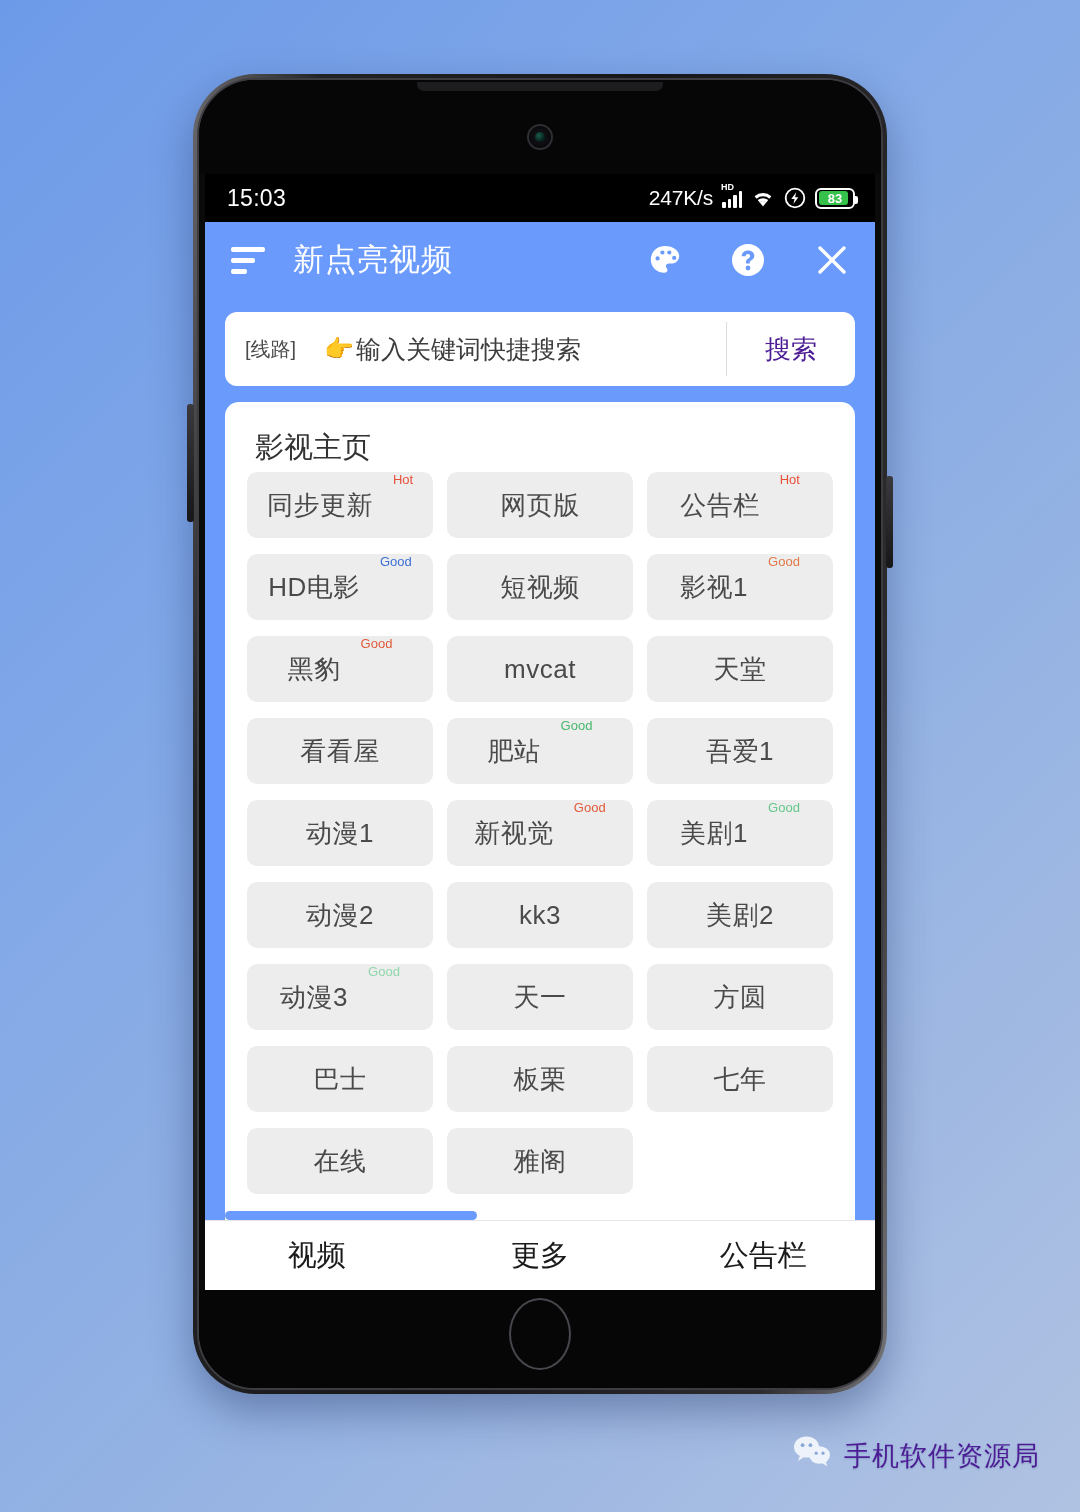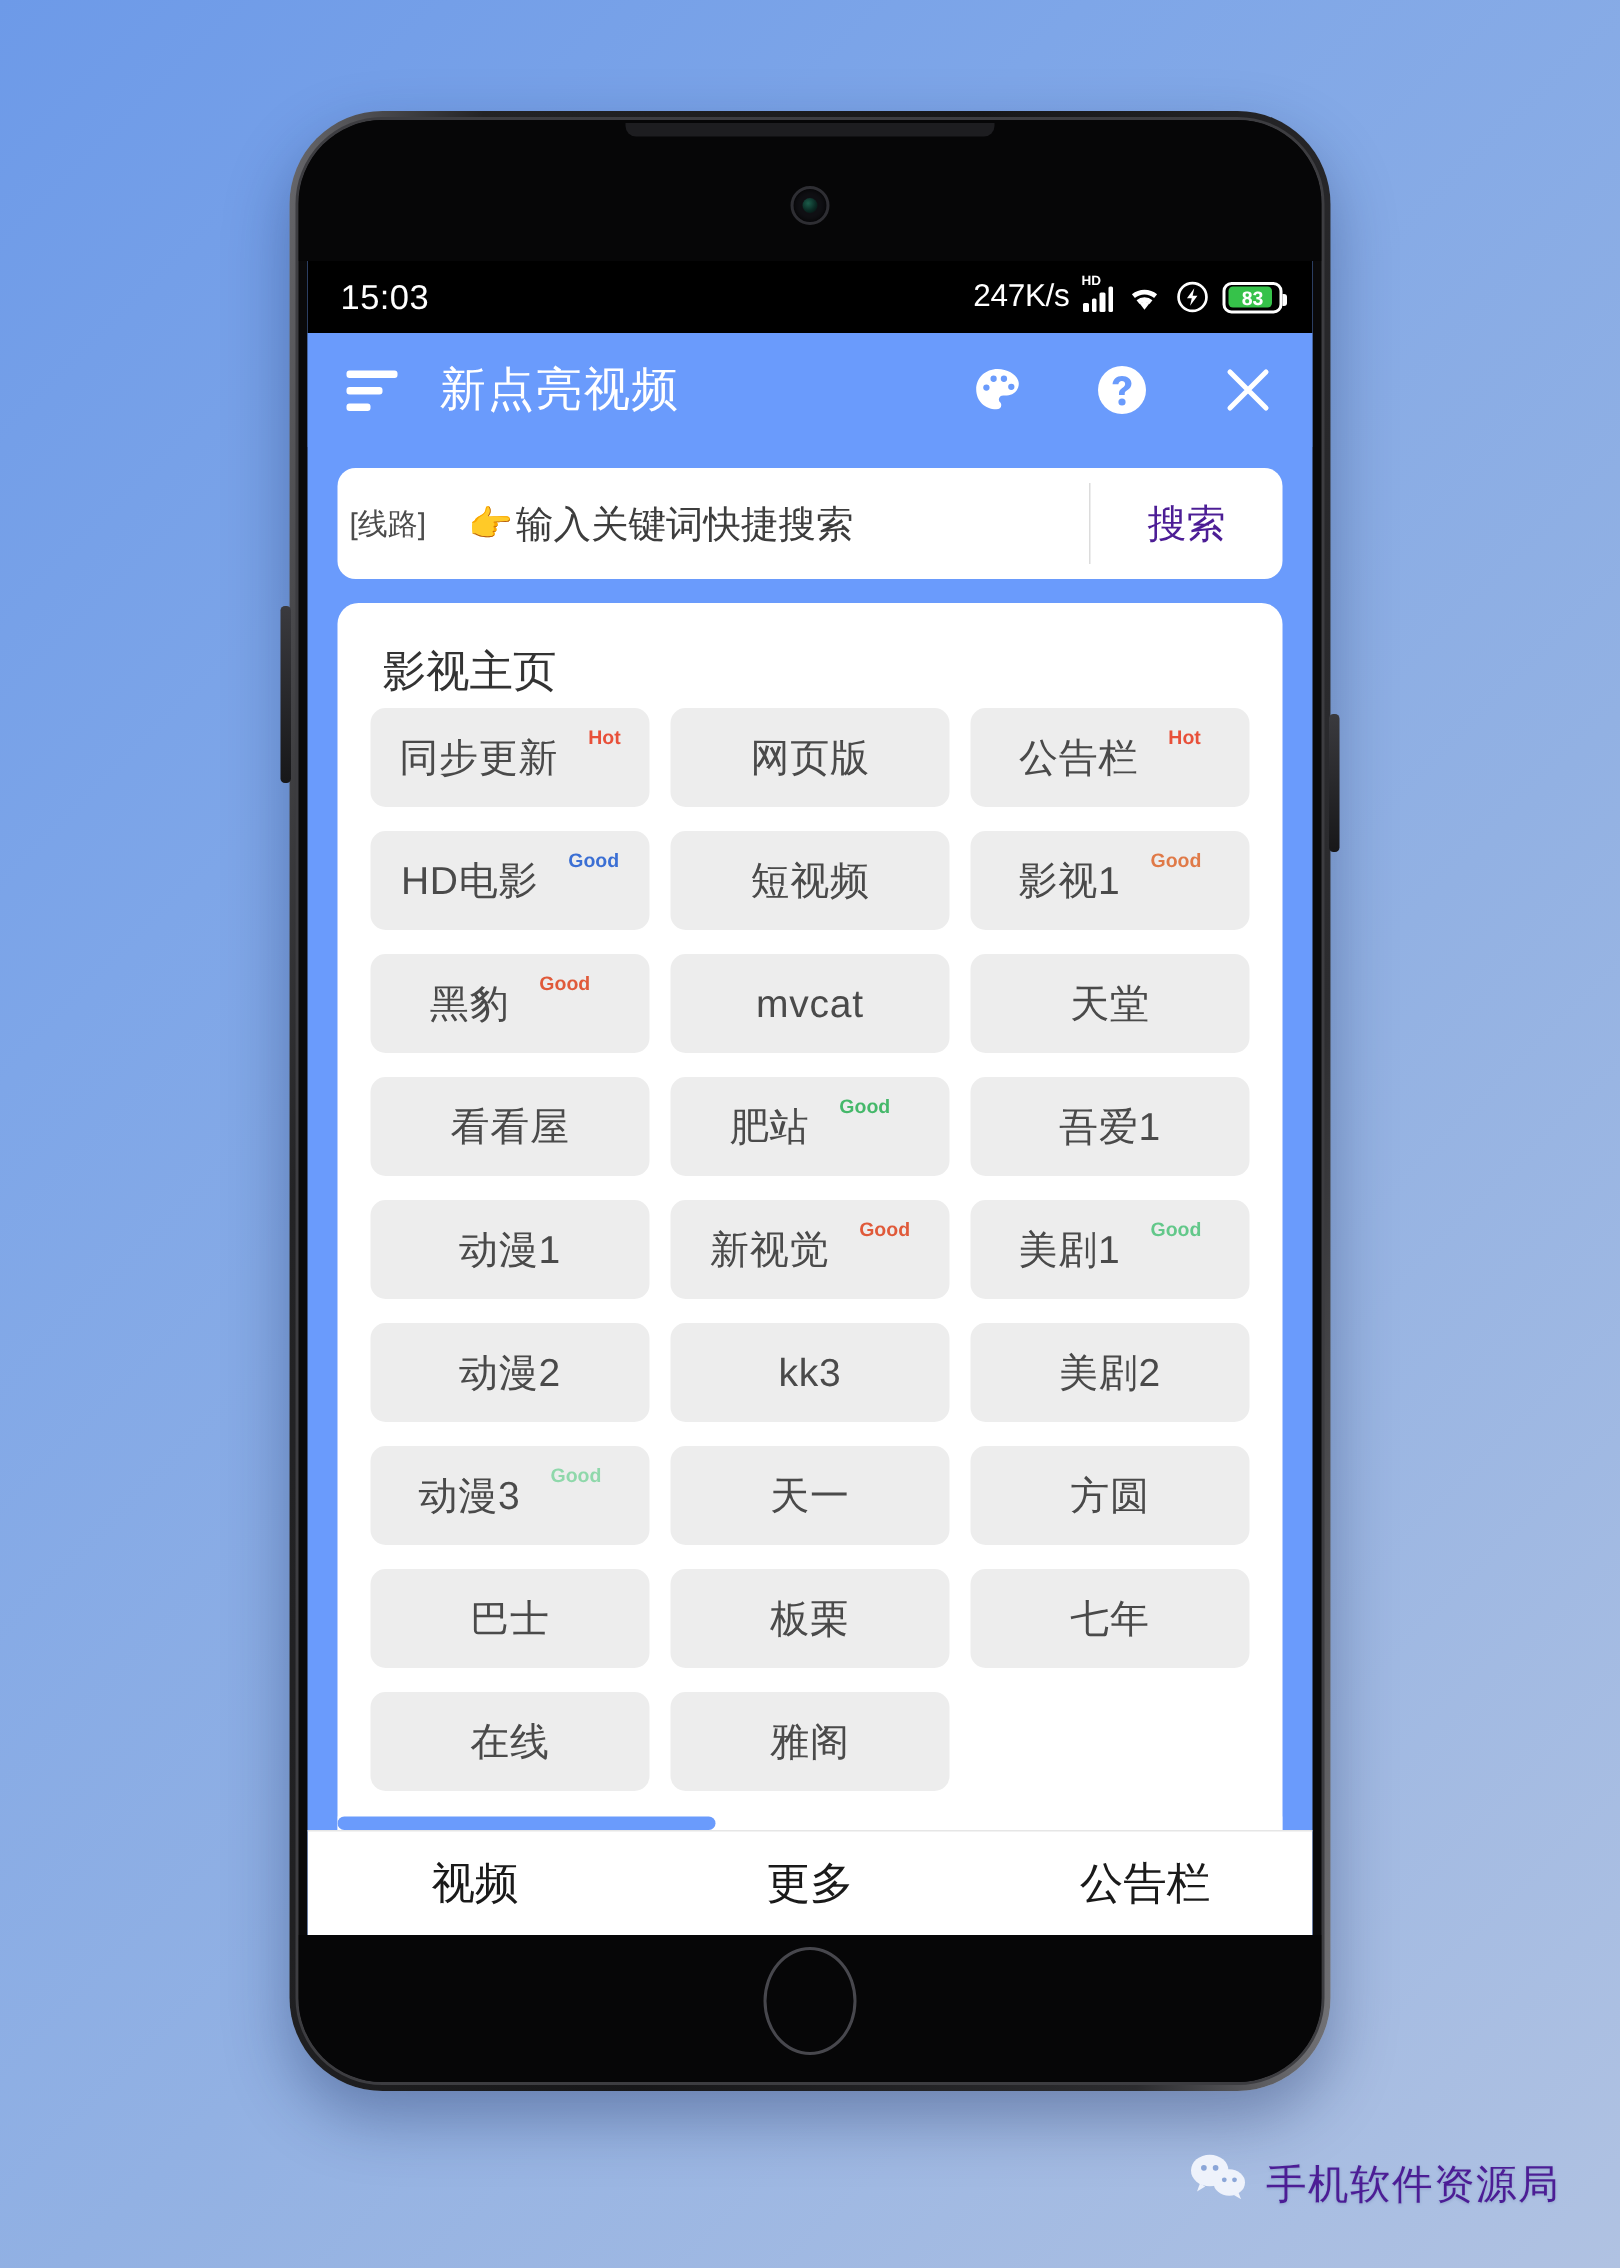--- a/index.html
+++ b/index.html
@@ -133,21 +133,21 @@
   #app-bar-actions{ margin-left:auto; display:flex; align-items:center; gap:46px; }
   .appbar-btn{ cursor:pointer; display:flex; align-items:center; justify-content:center; }
 
   
   #search-row{
     margin:14px 20px 0 20px;
     height:74px; background:#fff; border-radius:12px;
     display:flex; align-items:stretch; overflow:hidden;
   }
   #search-input-wrap{
-    flex:1; display:flex; align-items:center; padding-left:8px; gap:6px;
+    flex:1; display:flex; align-items:center; padding-left:20px; gap:6px;
     min-width:0;
   }
   #search-route{ font-size:20px; color:#4c4c4c; white-space:nowrap; }
   #search-placeholder{
     font-size:25px; color:#3d3d3d; margin-left:22px; white-space:nowrap;
     display:flex; align-items:center; gap:2px;
   }
   #search-hand{ font-size:24px; }
   #search-divider{ width:1px; background:#dcdcdc; margin:10px 0; }
   #search-button{
@@ -174,21 +174,21 @@
   #tile-grid{
     display:grid; grid-template-columns: repeat(3, 1fr);
     gap:16px 14px;
   }
   .tile{
     height:66px; background:#ededed; border-radius:10px;
     display:flex; align-items:center; justify-content:center;
     gap:20px; cursor:pointer;
   }
   .tile-label{ font-size:26px; color:#4a4a4a; letter-spacing:.5px; }
-  .tile-badge{ font-size:13px; font-weight:bold; align-self:flex-start; margin-top:12px; }
+  .tile-badge{ font-size:13px; font-weight:normal; align-self:flex-start; margin-top:0; }
 
   
   #scroll-indicator-track{
     height:9px; background:#fff; position:relative; flex:none;
   }
   #scroll-indicator-thumb{
     position:absolute; left:0; top:0; height:9px; width:40%;
     background:#6a9bfc; border-radius:5px;
   }
 

